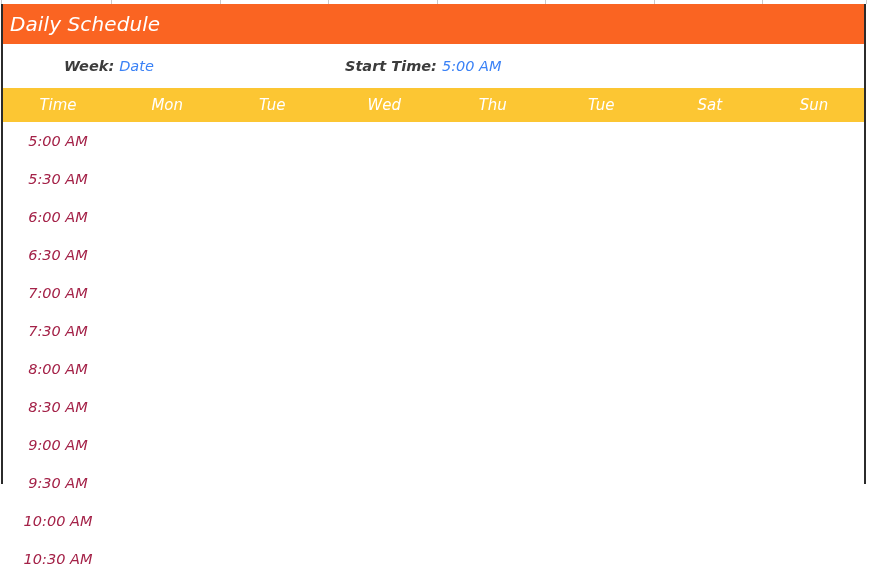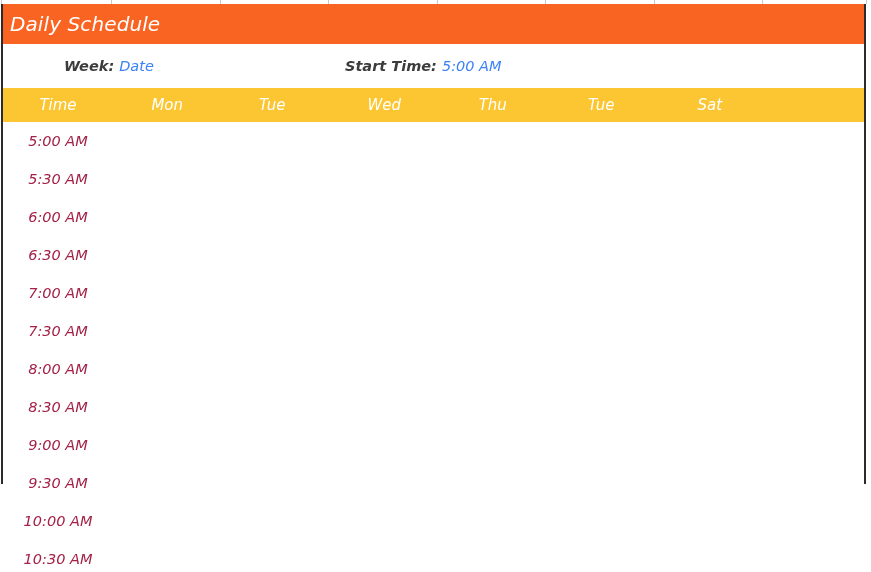--- a/index.html
+++ b/index.html
@@ -189,20 +189,21 @@
     </div>
 
     <div id="day-header">
         <div class="day-cell" style="left: 0px; width: 110px;">Time</div>
         <div class="day-cell" style="left: 110px; width: 108.5px;">Mon</div>
         <div class="day-cell" style="left: 215px; width: 108.5px; text-align: center;">Tue</div>
         <div class="day-cell" style="left: 327px; width: 108.5px;">Wed</div>
         <div class="day-cell" style="left: 435.5px; width: 108.5px;">Thu</div>
         <div class="day-cell" style="left: 544px; width: 108.5px;">Tue</div>
         <div class="day-cell" style="left: 652.5px; width: 108.5px;">Sat</div>
+        <div class="day-cell" style="left: 761px; width: 100px;">Sun</div>
       </div>
 
     <div id="body-rows">
         <div class="slot-row" style="top: 0px;">
           <div class="slot-time">5:00 AM</div>
           <div class="slot-day" style="left: 110px; width: 108.5px;"></div>
           <div class="slot-day" style="left: 218.5px; width: 108.5px;"></div>
           <div class="slot-day" style="left: 327px; width: 108.5px;"></div>
           <div class="slot-day" style="left: 435.5px; width: 108.5px;"></div>
           <div class="slot-day" style="left: 544px; width: 108.5px;"></div>

